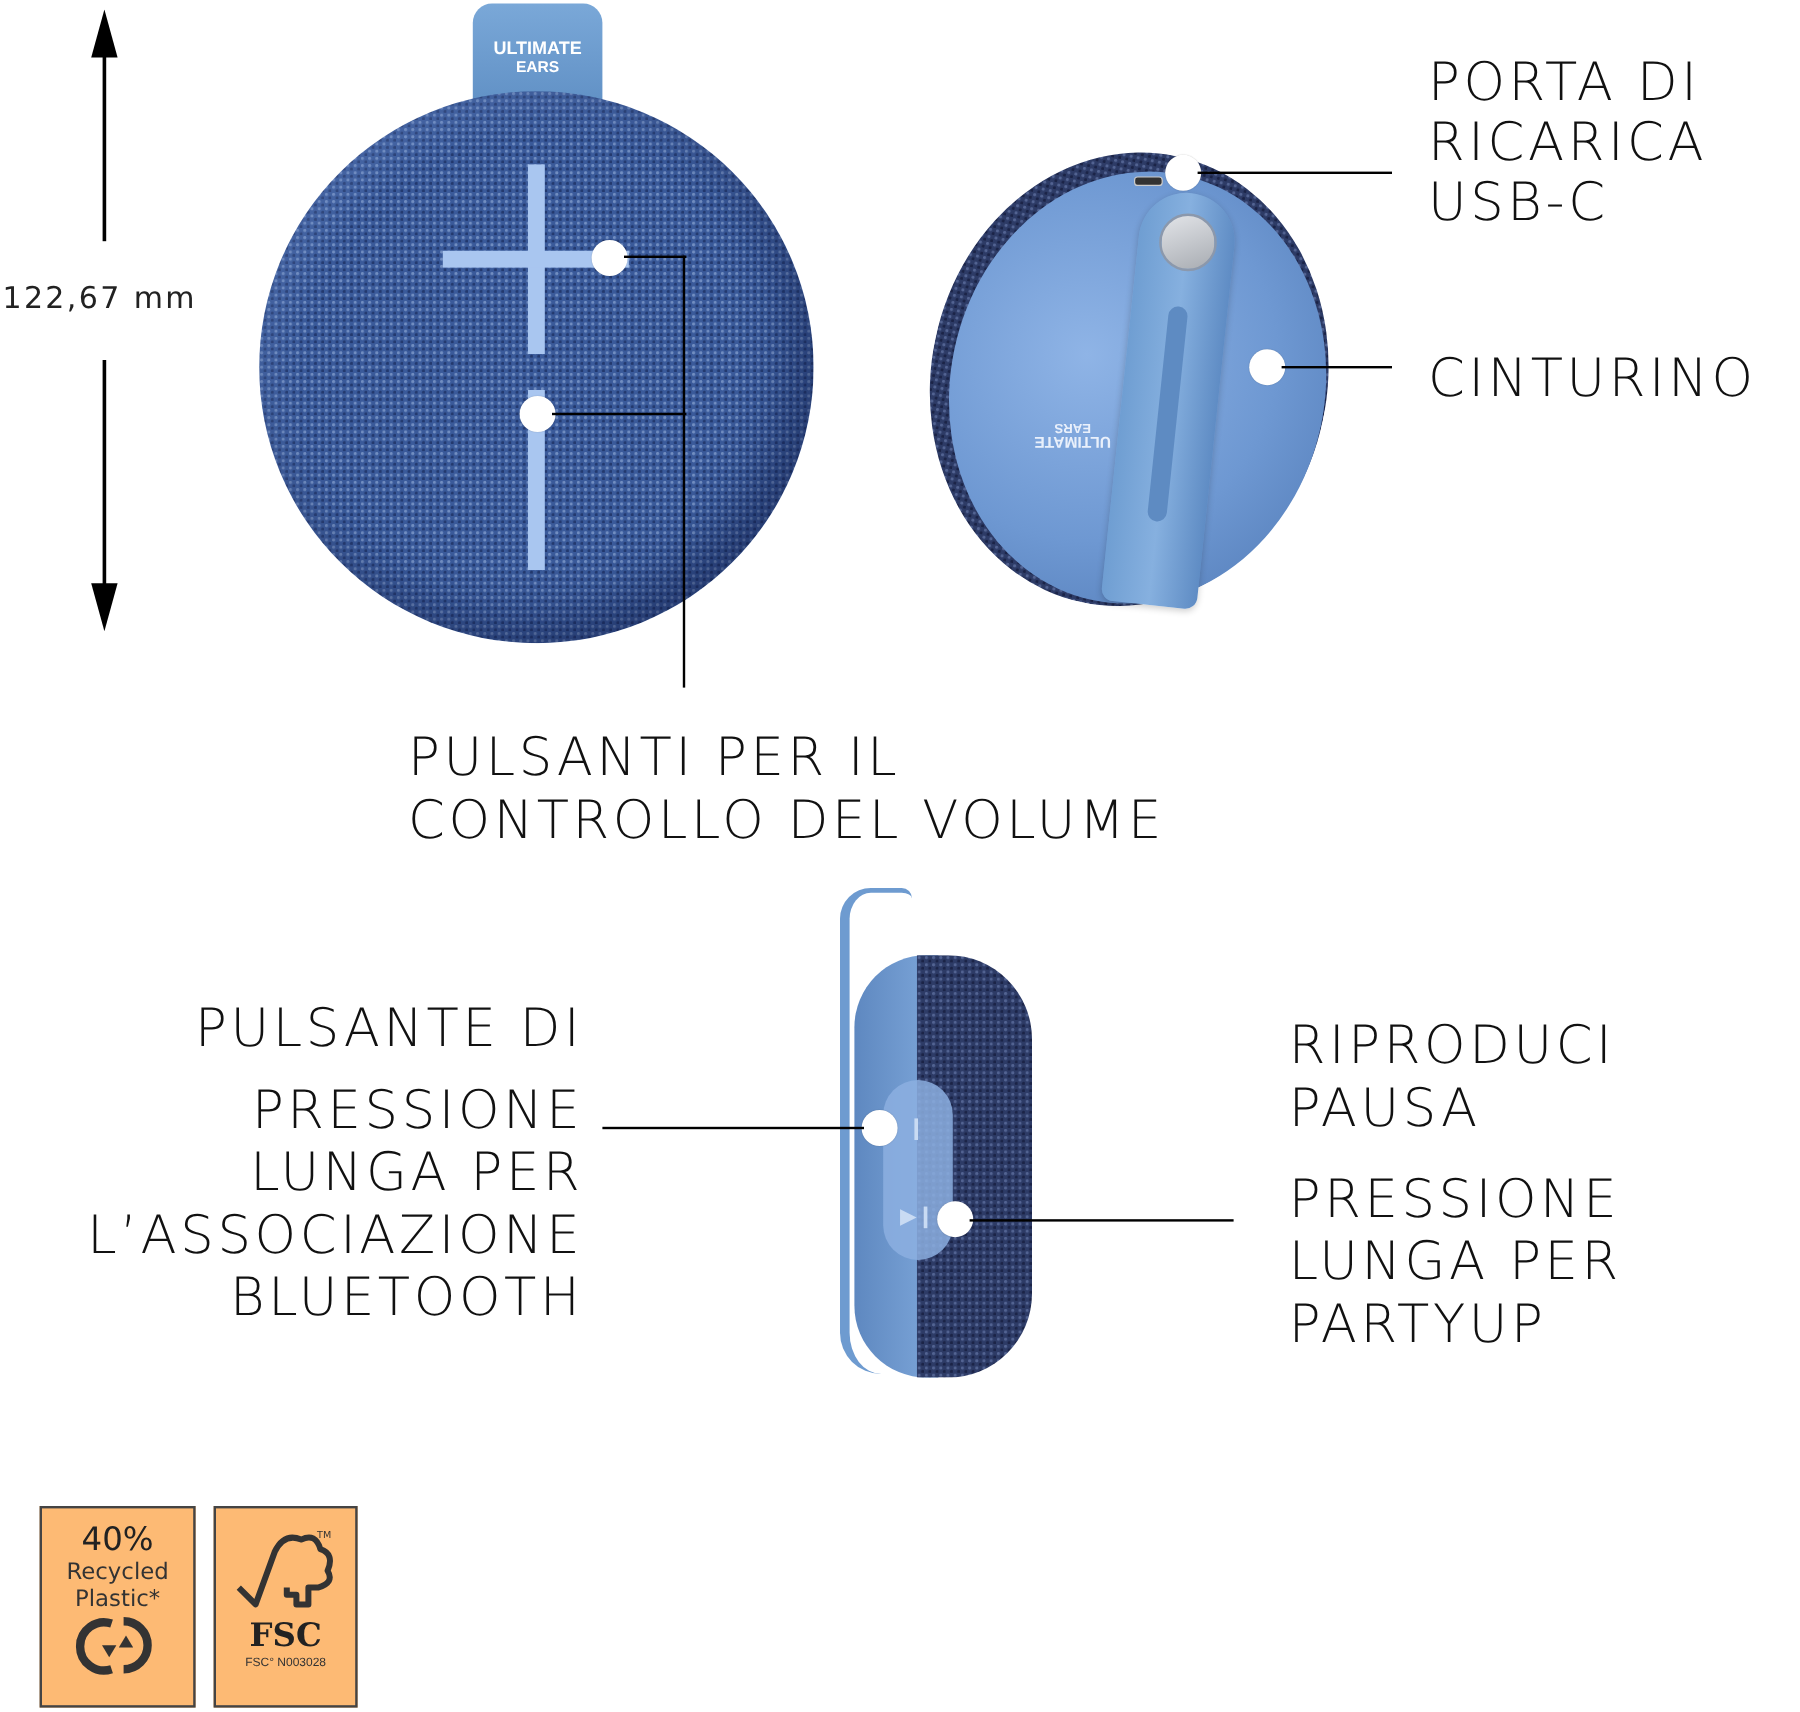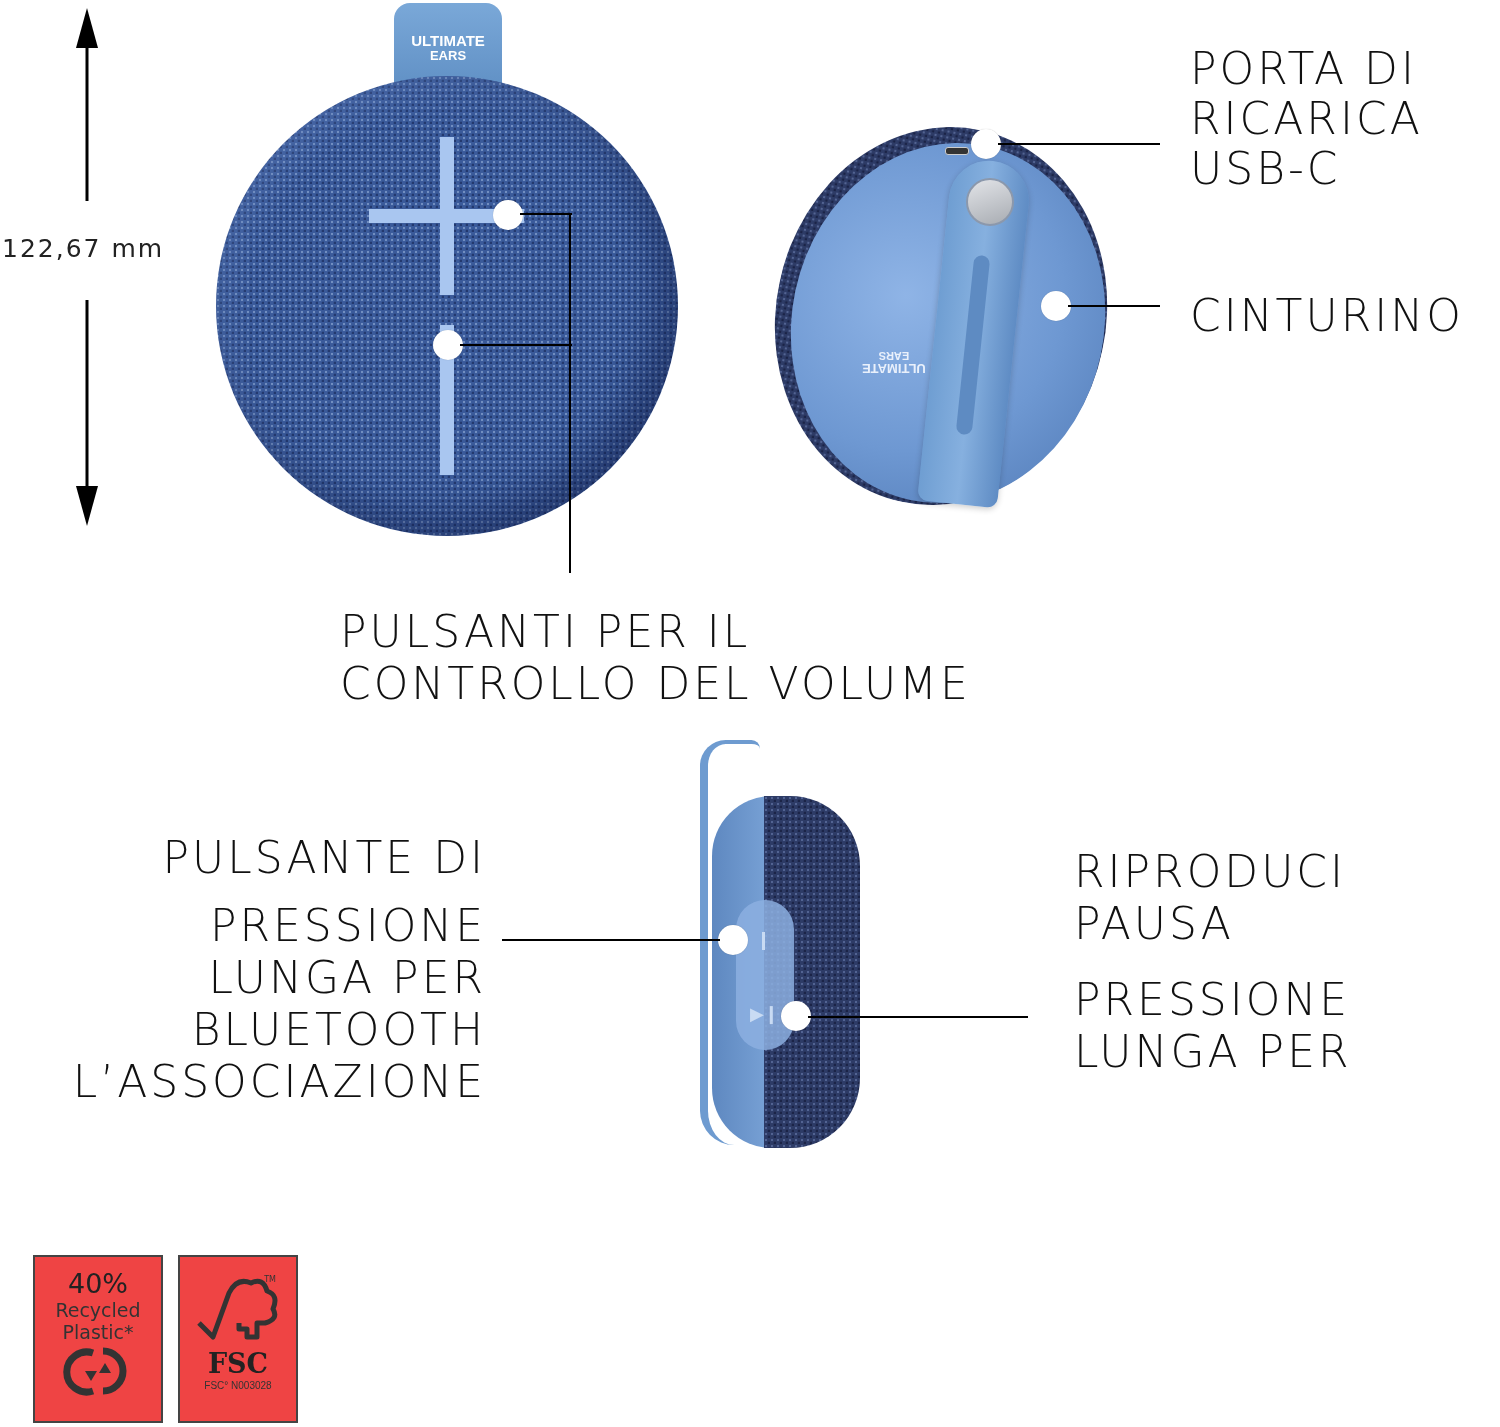--- a/index.html
+++ b/index.html
@@ -8,21 +8,21 @@
   .abs { position:absolute; }
   .label { position:absolute; font-family:"DejaVu Sans", sans-serif; font-weight:300;
            font-size:44px; line-height:52px; letter-spacing:3px; color:#111; white-space:nowrap; }
   .label .line { display:block; }
   .right-align { text-align:right;padding-left:28px; }
   .dim-text { position:absolute; font-family:"DejaVu Sans", sans-serif; font-size:25px;
               letter-spacing:2px; color:#222; }
   .leader { position:absolute; background:#000; }
   .dot { position:absolute; width:30px; height:30px; border-radius:50%; background:#fff;
          box-shadow:0 0 1px rgba(0,0,0,0.25); }
-  .badge-box { position:absolute; border:2px solid #444; background:#ef4444; box-sizing:border-box; }
+  .badge-box { position:absolute; border:2px solid #444; background:#fdba74; box-sizing:border-box; }
   .fabric {
     background-color:#3a5a9a;
     background-image:
       radial-gradient(circle at 2px 2px, rgba(160,185,225,0.55) 1px, transparent 1.6px),
       radial-gradient(circle at 5px 5px, rgba(20,35,80,0.6) 1px, transparent 1.8px);
     background-size:6px 6px, 6px 6px;
   }
   .fabric-dark {
     background-color:#2d3b66;
     background-image:
@@ -119,29 +119,30 @@
   <div class="dot" style="left:718px;top:925px;"></div>
   <div class="dot" style="left:781px;top:1001px;"></div>
   <div class="leader" style="left:502px;top:939px;width:218px;height:2px;"></div>
   <div class="leader" style="left:808px;top:1016px;width:220px;height:2px;"></div>
 </div>
 
 <div class="label right-align" style="left:0px;top:832px;width:458px;">
   <span class="line">PULSANTE DI</span>
   <span class="line" style="margin-top:16px;">PRESSIONE</span>
   <span class="line">LUNGA PER</span>
+  <span class="line">L’ASSOCIAZIONE</span>
   <span class="line">BLUETOOTH</span>
-  <span class="line">L’ASSOCIAZIONE</span>
 </div>
 
 <div class="label" style="left:1074px;top:846px;">
   <span class="line">RIPRODUCI</span>
   <span class="line">PAUSA</span>
   <span class="line" style="margin-top:24px;">PRESSIONE</span>
   <span class="line">LUNGA PER</span>
+  <span class="line">PARTYUP</span>
 </div>
 
 <div class="badge-box" style="left:33px;top:1255px;width:130px;height:168px;text-align:center;">
   <div style="font-size:27px;margin-top:12px;line-height:30px;color:#222;">40%</div>
   <div style="font-size:19px;line-height:22px;color:#333;">Recycled</div>
   <div style="font-size:19px;line-height:22px;color:#333;">Plastic*</div>
   <svg width="70" height="52" viewBox="0 0 70 52" style="margin-top:2px;">
     <path d="M30 8 A20 20 0 1 0 30 46" fill="none" stroke="#333" stroke-width="7"></path>
     <path d="M40 46 A20 20 0 1 0 40 6" fill="none" stroke="#333" stroke-width="7"></path>
     <polygon points="22,26 34,26 28,36" fill="#333"></polygon>

